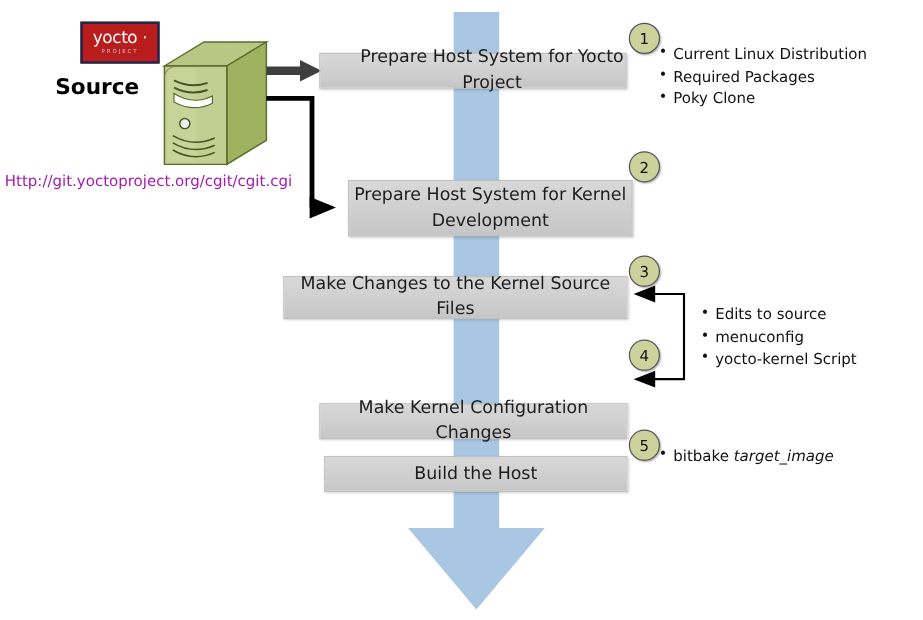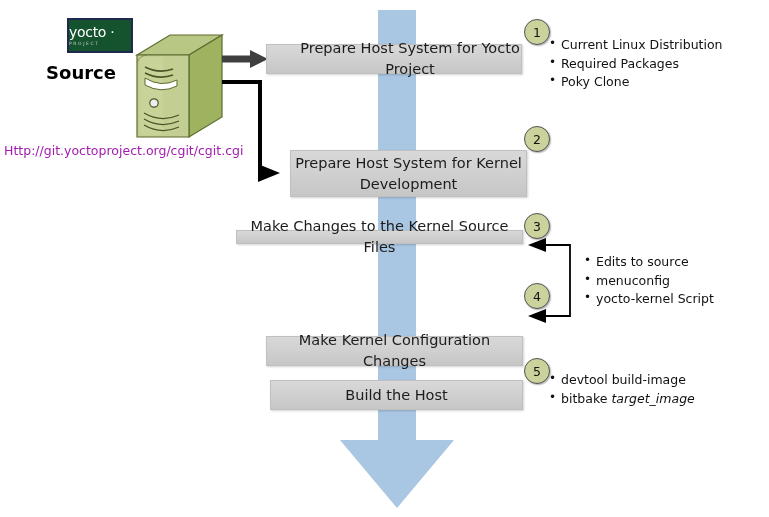--- a/index.html
+++ b/index.html
@@ -42,26 +42,26 @@
     border-top: 68px solid #a9c6e2;
   }
 
   
   .yocto-logo {
     position: absolute;
     left: 67px;
     top: 18px;
     width: 66px;
     height: 35px;
-    background: #14532d;
+    background: #b91c1c;
     border: 2px solid #1d2a4d;
     box-sizing: border-box;
     display: flex;
     flex-direction: column;
-    align-items: flex-start;
+    align-items: center;
     justify-content: center;
   }
   .yocto-word {
     color: #ffffff;
     font-size: 14px;
     letter-spacing: -0.3px;
     line-height: 14px;
     font-family: "DejaVu Sans", "Liberation Sans", sans-serif;
   }
   .yocto-sub {
@@ -120,21 +120,21 @@
     align-items: center;
     justify-content: center;
     text-align: center;
     font-size: 14.5px;
     color: #1c1c1c;
     line-height: 21px;
     box-shadow: 1px 1px 2px rgba(0,0,0,0.18);
   }
   #box1 { left: 266px; top: 44px;  width: 256px; height: 30px; padding-left: 32px; }
   #box2 { left: 290px; top: 150px; width: 237px; height: 47px; }
-  #box3 { left: 236px; top: 230px; width: 287px; height: 14px; }
+  #box3 { left: 236px; top: 230px; width: 287px; height: 36px; }
   #box4 { left: 266px; top: 300px; width: 257px; height: 30px; margin-top: 36px; }
   #box5 { left: 270px; top: 380px; width: 253px; height: 30px; }
 
   
   .badge {
     position: absolute;
     width: 26px;
     height: 26px;
     border-radius: 50%;
     background: #ccd29c;
@@ -263,18 +263,17 @@
   <div class="notes" id="notes3">
     <ul>
       <li>Edits to source</li>
       <li>menuconfig</li>
       <li>yocto-kernel Script</li>
     </ul>
   </div>
 
   <div class="notes" id="notes5">
     <ul>
-      <li>devtool build-image</li>
       <li><span>bitbake </span><i>target_image</i></li>
     </ul>
   </div>
 
 </div>
 
 </body></html>

